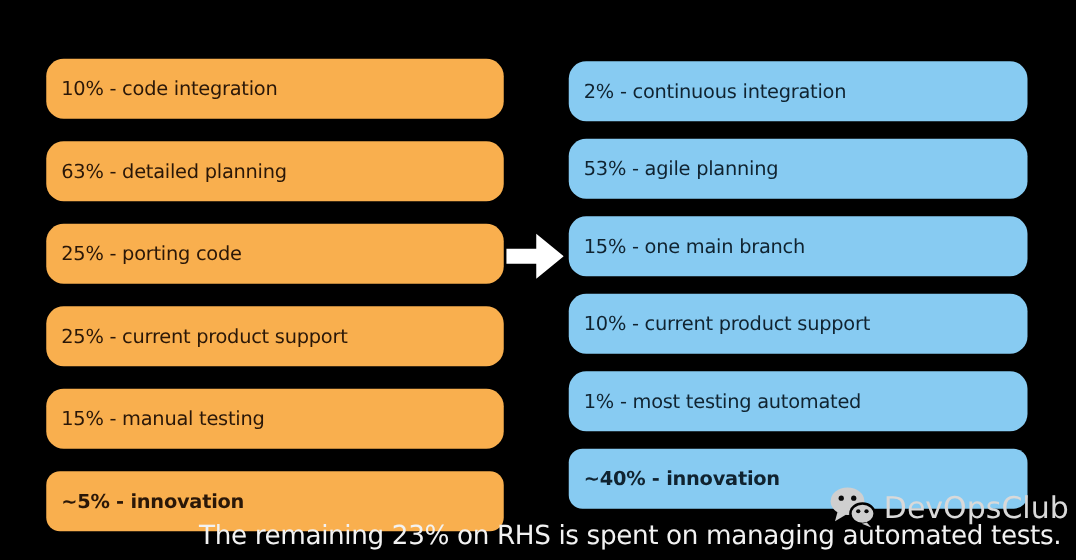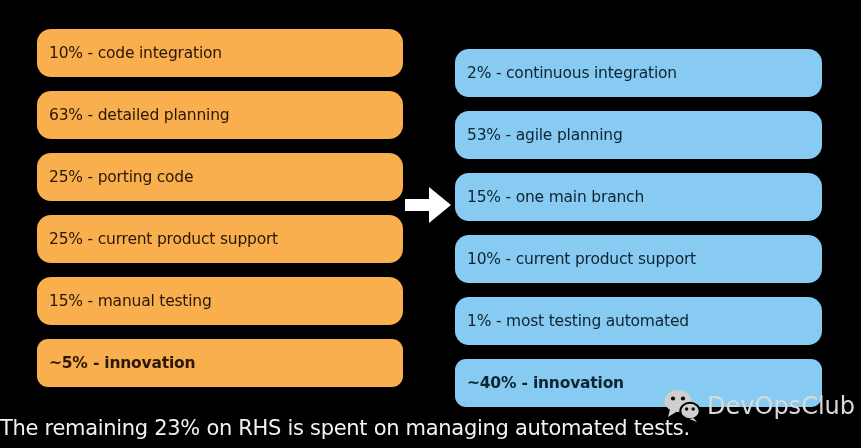--- a/index.html
+++ b/index.html
@@ -18,32 +18,32 @@
     margin-bottom:14px;
     border-radius:14px;
     display:flex;
     align-items:center;
     padding:0 12px;
     font-size:15.5px;
     letter-spacing:-0.2px;
     box-sizing:border-box;
   }
   .box:last-child{margin-bottom:0;border-radius:11px;}
-  .box-orange{background:var(--orange,#F9AF4E);color:var(--orange-text,#2A1708);}
+  .box-orange{background:var(--orange,#F9AF4E);color:var(--orange-text,#2A1708);margin-top:18px;}
   .box-blue{background:var(--blue,#87CBF2);color:var(--blue-text,#102330);}
   .box-bold{font-weight:bold;}
   .arrow{
     position:absolute;
     left:405px;top:185px;
     width:46px;height:40px;
   }
   .caption{
     position:absolute;
-    left:0;right:0;top:414px;
-    text-align:left;
+    left:0;right:12px;top:414px;
+    text-align:right;
     color:#F2F2F2;
     font-size:21px;
     letter-spacing:-0.3px;
     line-height:1.35;
   }
   .branding{
     position:absolute;
     top:389px;right:6px;
     display:flex;
     align-items:center;

